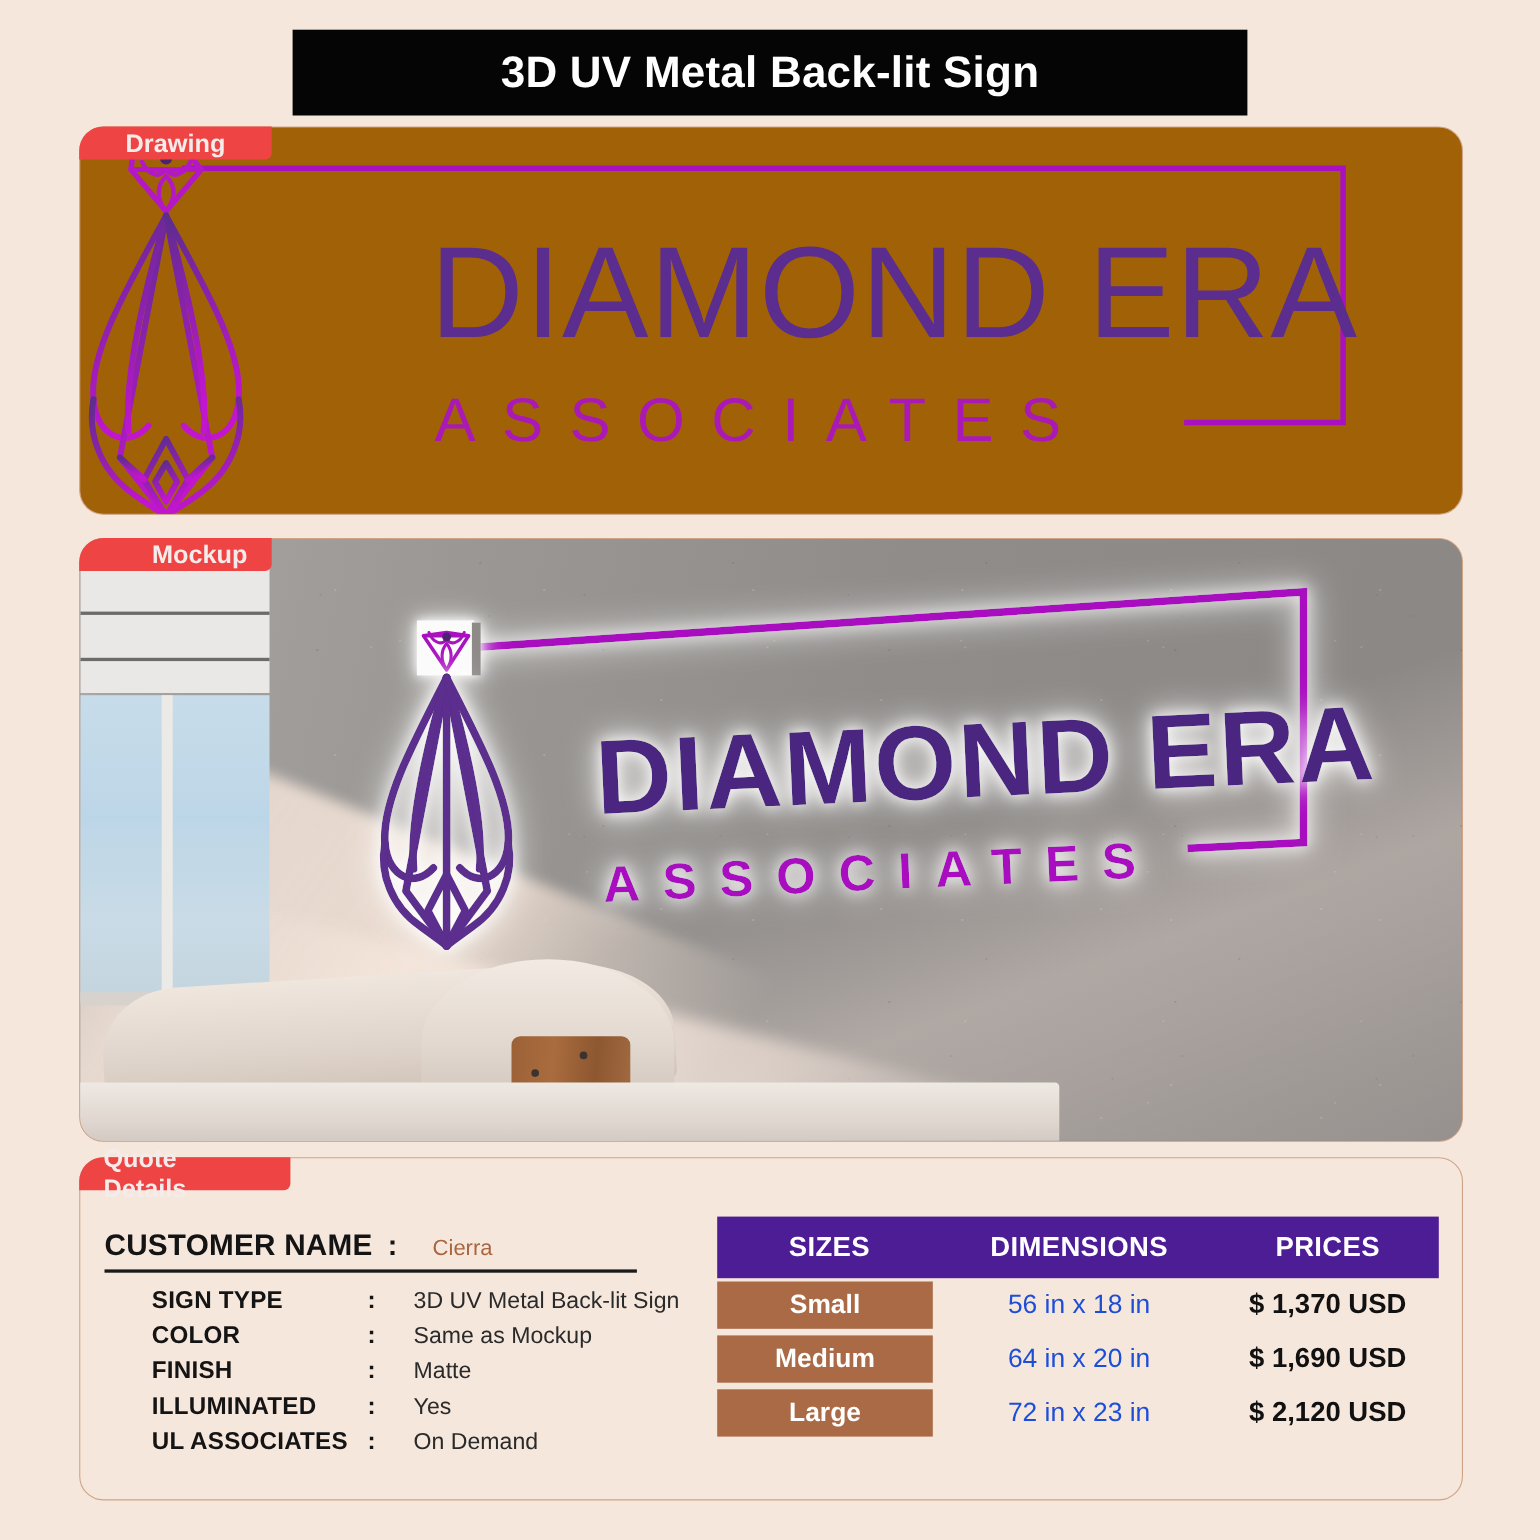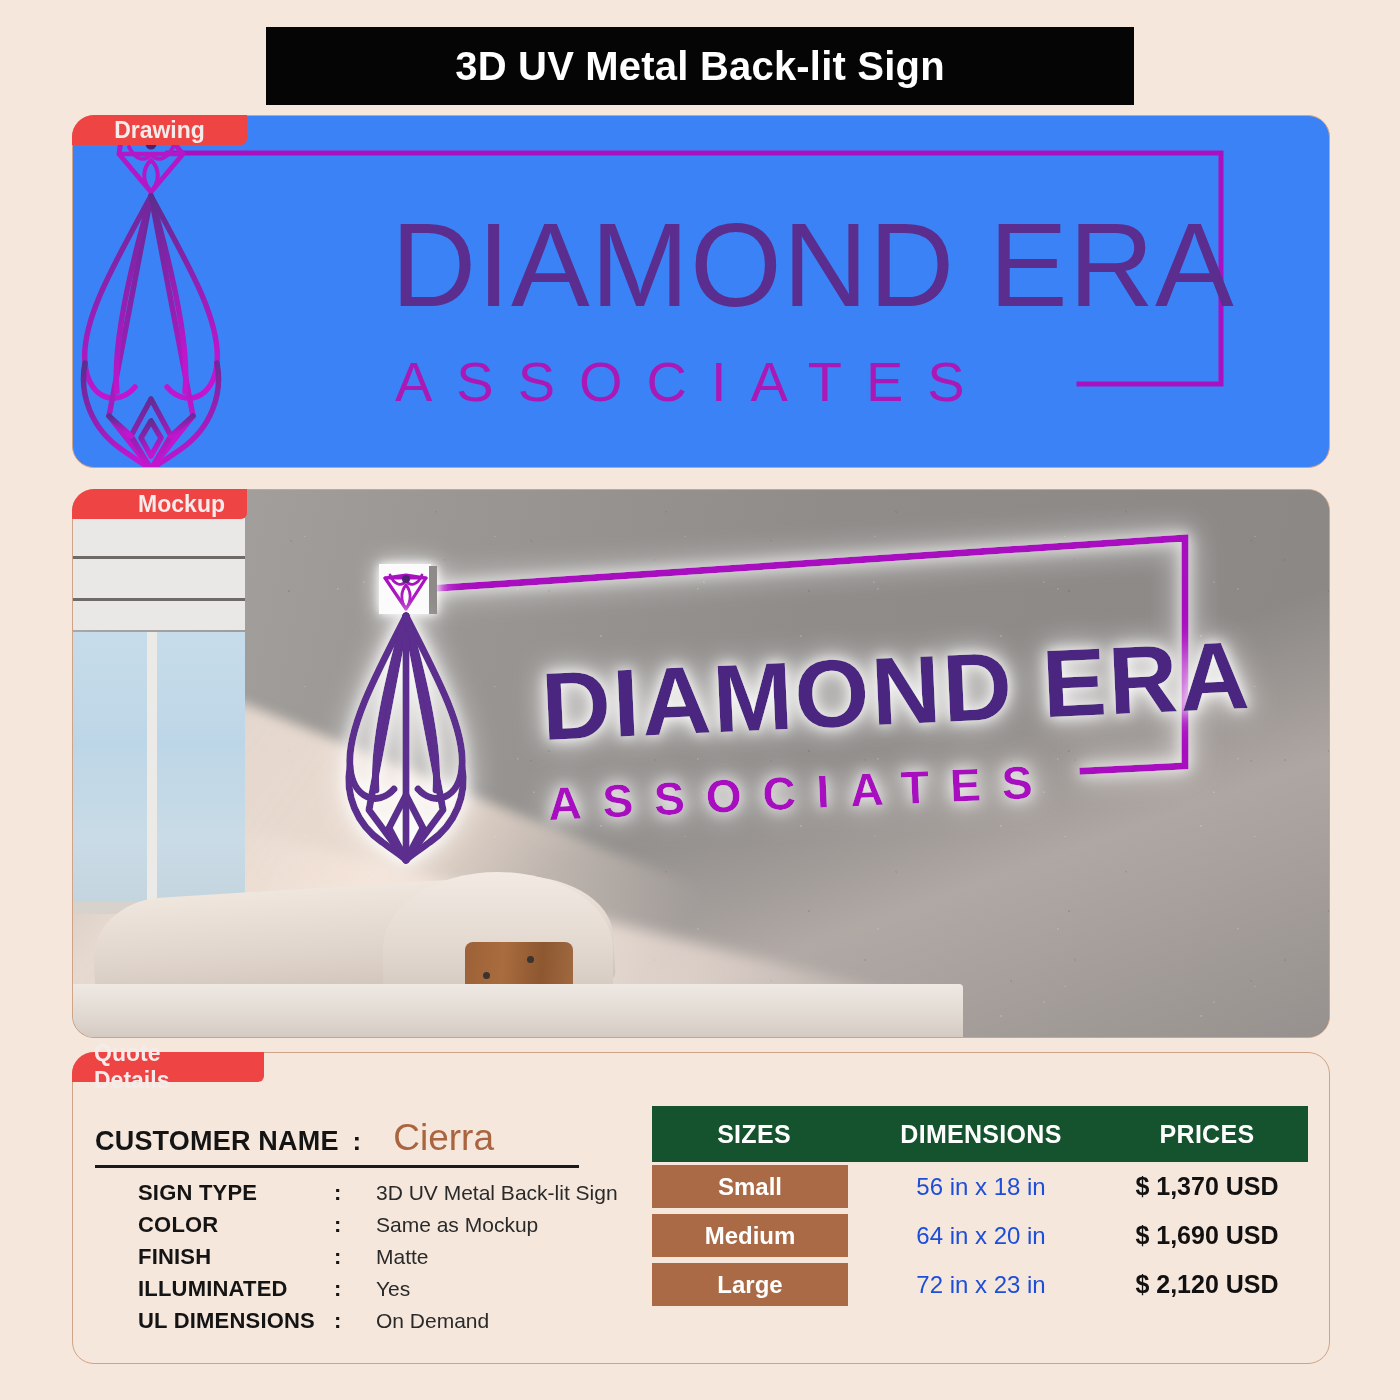--- a/index.html
+++ b/index.html
@@ -36,21 +36,21 @@
     color: #f4eceb;
     font-size: 23px; font-weight: bold;
     display: flex; align-items: center;
     padding: 0 22px;
     height: 30px;
   }
 
   
   #drawing-card {
     left: 72px; top: 115px; width: 1258px; height: 353px;
-    background: #3b82f6;
+    background: #a16207;
   }
   #drawing-tab {
     left: 72px; top: 115px;
     border-top-left-radius: 22px;
     border-bottom-right-radius: 6px;
     width: 175px; justify-content: center;
   }
   .logo-stage { position: absolute; inset: 0; }
 
   
@@ -151,33 +151,33 @@
     left: 72px; top: 1052px;
     border-top-left-radius: 22px;
     border-bottom-right-radius: 6px;
     width: 192px;
   }
 
   .spec-block { position:absolute; left: 95px; top: 1117px; width: 560px; }
   .cust-row { display:flex; align-items:baseline; gap: 10px; }
   .cust-label { font-size: 27px; font-weight: bold; color:#141414; letter-spacing:.2px; }
   .cust-colon { font-size: 26px; font-weight: bold; color:#141414; margin-left:4px;}
-  .cust-value { font-size: 37px; color:#a9653f; margin-left: 22px; }
+  .cust-value { font-size: 20px; color:#a9653f; margin-left: 22px; }
   .cust-underline { width: 484px; height: 2.5px; background:#1a1a1a; margin-top: 6px; }
 
   .spec-list { margin-top: 12px; }
   .spec-row { display: flex; align-items: baseline; height: 32px; margin-left: 43px; }
   .spec-key { width: 196px; font-size: 22px; font-weight: bold; color:#141414; letter-spacing:.2px;}
   .spec-sep { width: 42px; font-size: 22px; font-weight: bold; color:#141414; }
   .spec-val { font-size: 21px; color:#2a2a2a; }
 
   
   .price-table { position:absolute; left: 652px; top: 1106px; width: 656px; }
   .pt-head {
-    display:flex; background:#14532d; height: 56px; align-items:center;
+    display:flex; background:#4c1d95; height: 56px; align-items:center;
   }
   .pt-head div {
     color:#fff; font-size: 25px; font-weight: bold; text-align:center;
     letter-spacing:.3px;
   }
   .col-size { width: 204px; }
   .col-dim  { width: 250px; }
   .col-price{ width: 202px; }
 
   .pt-row { display:flex; align-items:center; height: 49px; }
@@ -361,21 +361,21 @@
         <span class="spec-key">FINISH</span>
         <span class="spec-sep">:</span>
         <span class="spec-val">Matte</span>
       </div>
       <div class="spec-row">
         <span class="spec-key">ILLUMINATED</span>
         <span class="spec-sep">:</span>
         <span class="spec-val">Yes</span>
       </div>
       <div class="spec-row">
-        <span class="spec-key">UL DIMENSIONS</span>
+        <span class="spec-key">UL ASSOCIATES</span>
         <span class="spec-sep">:</span>
         <span class="spec-val">On Demand</span>
       </div>
     </div>
   </div>
 
   <div class="price-table">
     <div class="pt-head">
       <div class="col-size">SIZES</div>
       <div class="col-dim">DIMENSIONS</div>

